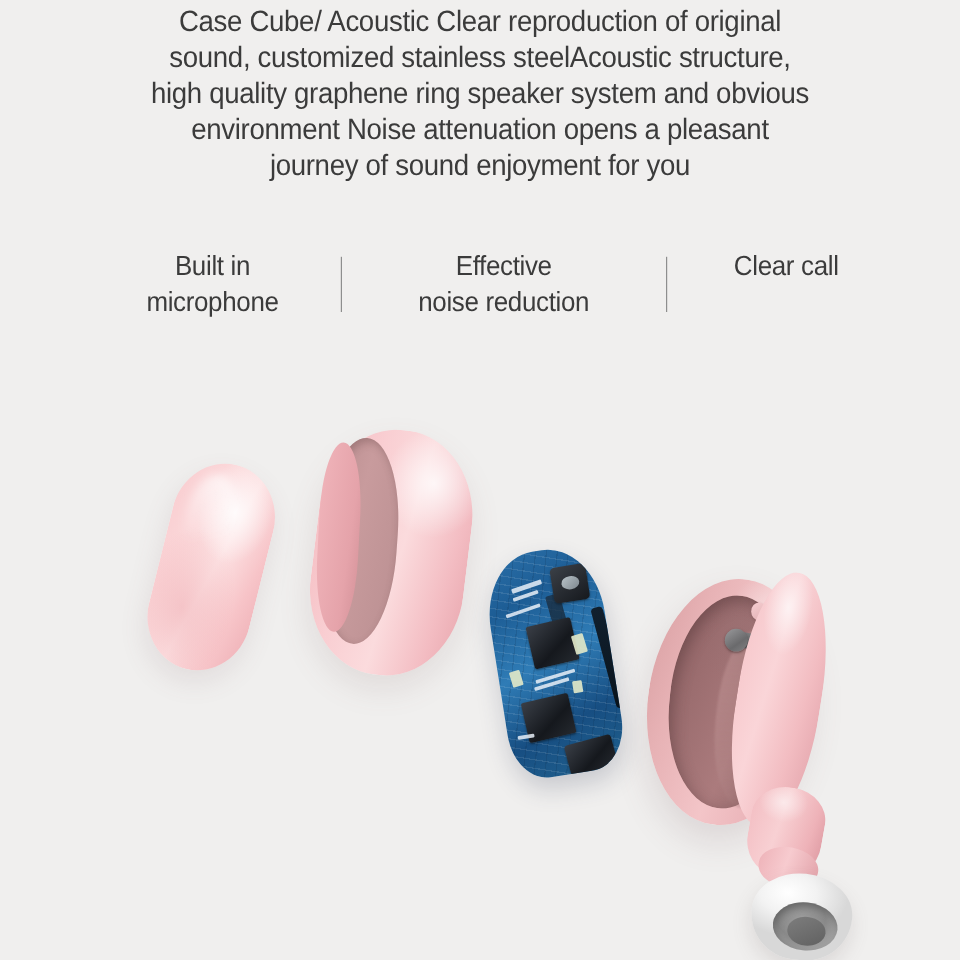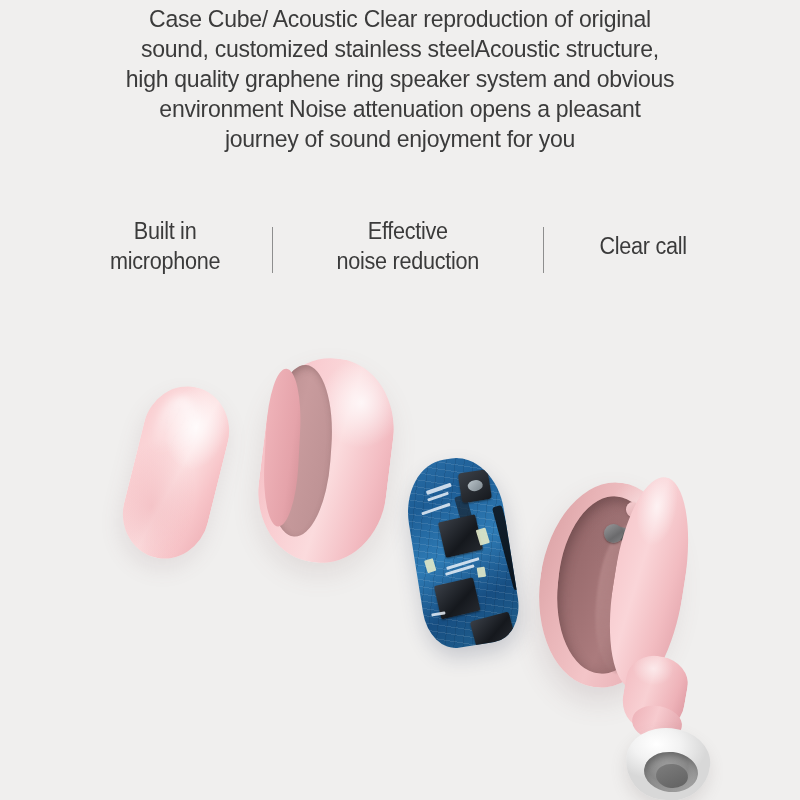--- a/index.html
+++ b/index.html
@@ -23,23 +23,23 @@
     letter-spacing:-0.3px;
     font-weight:400;
     white-space:pre-line;
     transform:scaleX(0.94);
     transform-origin:50% 0;
   }
 
   
   .features{
     position:absolute;
-    left:90px; top:206px; width:620px; height:80px;
+    left:102px; top:206px; width:620px; height:80px;
     display:flex;
-    align-items:center;
+    align-items:flex-start;
     justify-content:space-between;
     gap:32px;
   }
   .feature{
     color:#3b3b3b;
     font-size:23px;
     line-height:30px;
     text-align:center;
     white-space:pre-line;
     transform:scaleX(0.94);

